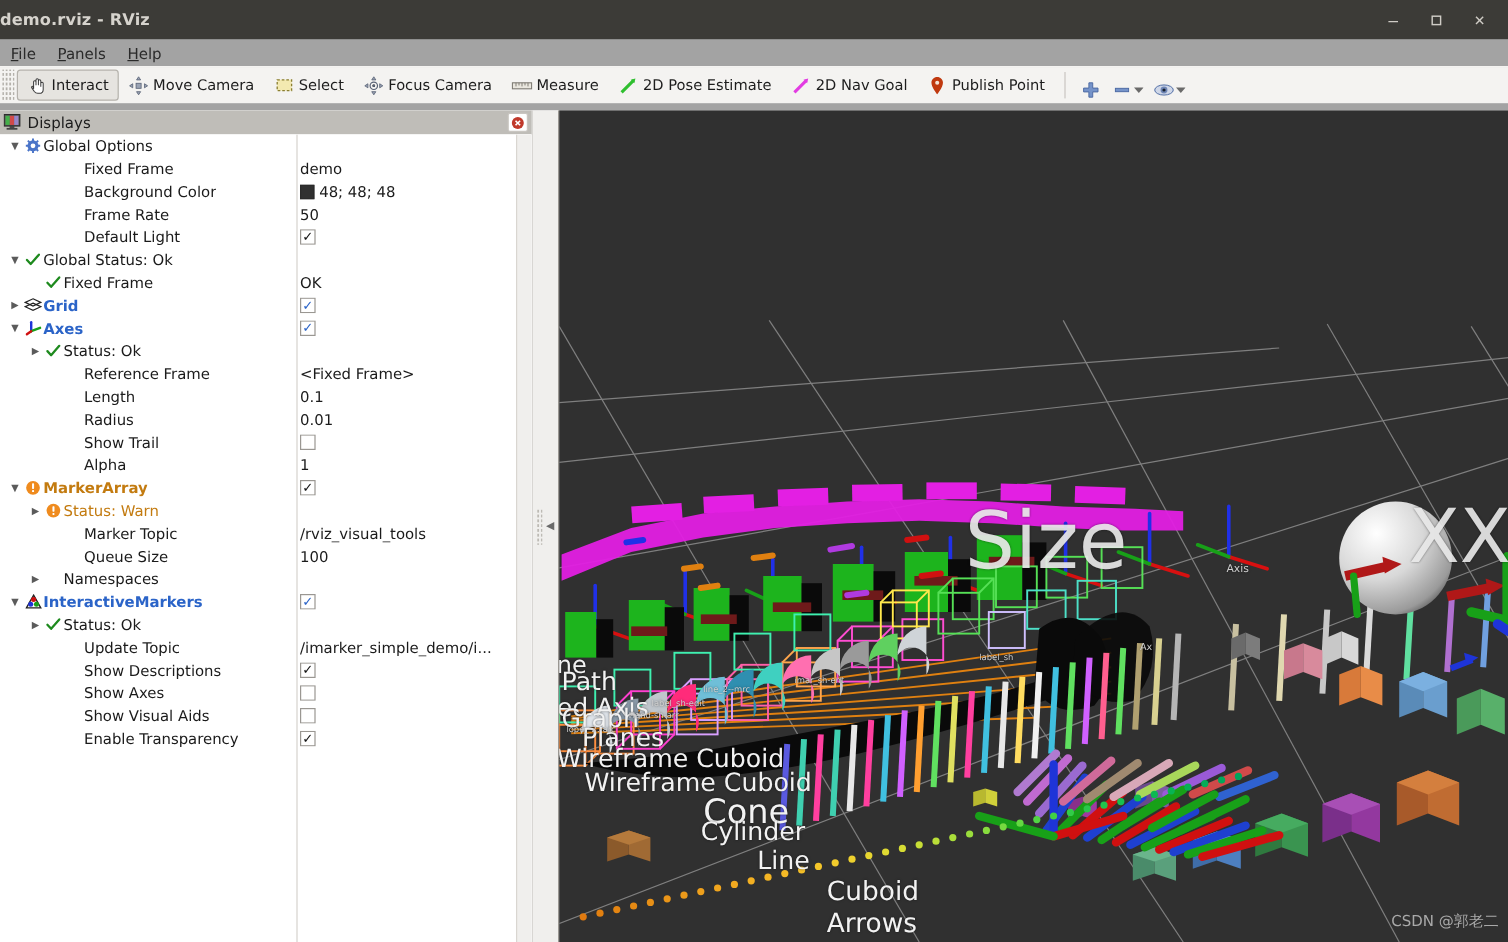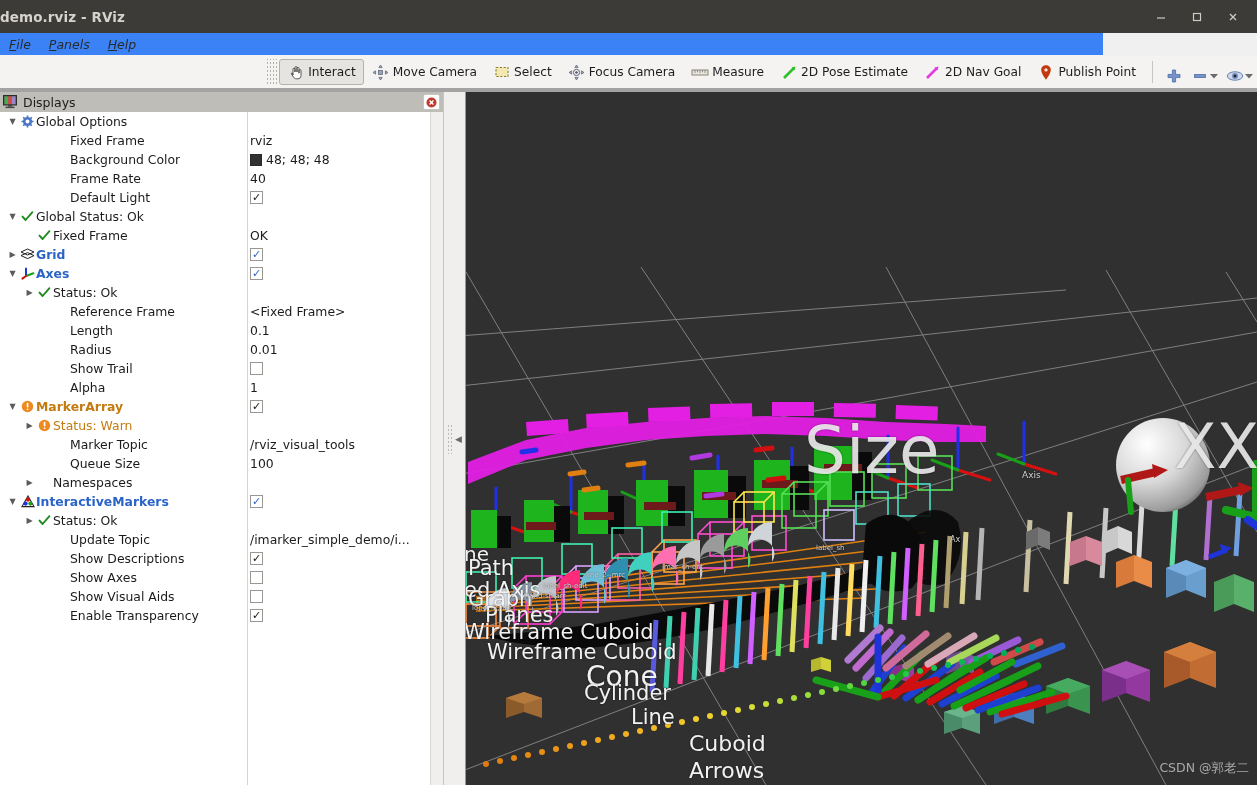--- a/index.html
+++ b/index.html
@@ -23,36 +23,34 @@
   }
   .winbtns { position: absolute; right: 6px; top: 0; height: 33px; display: flex; align-items: center; }
   .winbtn {
     width: 36px; height: 33px; display: flex; align-items: center; justify-content: center;
     color: #d0cdc7; font-size: 14px; line-height: 1;
   }
   .winbtn svg { display:block; }
 
   
   .menubar {
-    position: absolute; left: 0; top: 33px; width: 1103px; height: 23px;
-    background: #3b82f6; display: flex; align-items: center;
+    position: absolute; left: 0; top: 33px; width: 1257px; height: 23px;
+    background: #a3a3a3; display: flex; align-items: center;
     border-bottom: 1px solid #f4f3f1;
-    font-style: italic;
   }
   .menuitem {
     font-size: 12.5px; color: #2a2a2a; padding: 2px 9px; cursor: default;
   }
   .menuitem u { text-decoration: underline; }
 
   
   .toolbar {
     position: absolute; left: 0; top: 56px; width: 1257px; height: 36px;
     background: #f4f3f1; display: flex; align-items: center;
-    border-bottom: 4px solid #a3a3a3;
-    justify-content: flex-end;
+    border-bottom: 6px solid #a3a3a3;
   }
   .tb-grip {
     width: 10px; height: 26px; margin-left: 2px; margin-right: 2px;
     background-image: radial-gradient(#b4b1ab 1px, transparent 1px);
     background-size: 3px 4px; background-position: 2px 2px;
   }
   .tbtn {
     display: flex; align-items: center; gap: 3px;
     height: 26px; padding: 0 7px; font-size: 12.2px; color: #1d1d1d;
     border: 1px solid transparent; border-radius: 3px; white-space: nowrap;
@@ -378,21 +376,21 @@
             <div class="valcell"></div>
           </div>
           <div class="row">
             <div class="namecell">
               <span class="indent" style="width: 40px;"></span>
               <span class="arrow none"></span>
               <span class="ticon"></span>
               <span class="lbl">Fixed Frame</span>
             </div>
             <div class="valcell">
-              <span>rviz</span>
+              <span>demo</span>
             </div>
           </div>
           <div class="row">
             <div class="namecell">
               <span class="indent" style="width: 40px;"></span>
               <span class="arrow none"></span>
               <span class="ticon"></span>
               <span class="lbl">Background Color</span>
             </div>
             <div class="valcell">
@@ -401,21 +399,21 @@
             </div>
           </div>
           <div class="row">
             <div class="namecell">
               <span class="indent" style="width: 40px;"></span>
               <span class="arrow none"></span>
               <span class="ticon"></span>
               <span class="lbl">Frame Rate</span>
             </div>
             <div class="valcell">
-              <span>40</span>
+              <span>50</span>
             </div>
           </div>
           <div class="row">
             <div class="namecell">
               <span class="indent" style="width: 40px;"></span>
               <span class="arrow none"></span>
               <span class="ticon"></span>
               <span class="lbl">Default Light</span>
             </div>
             <div class="valcell">

